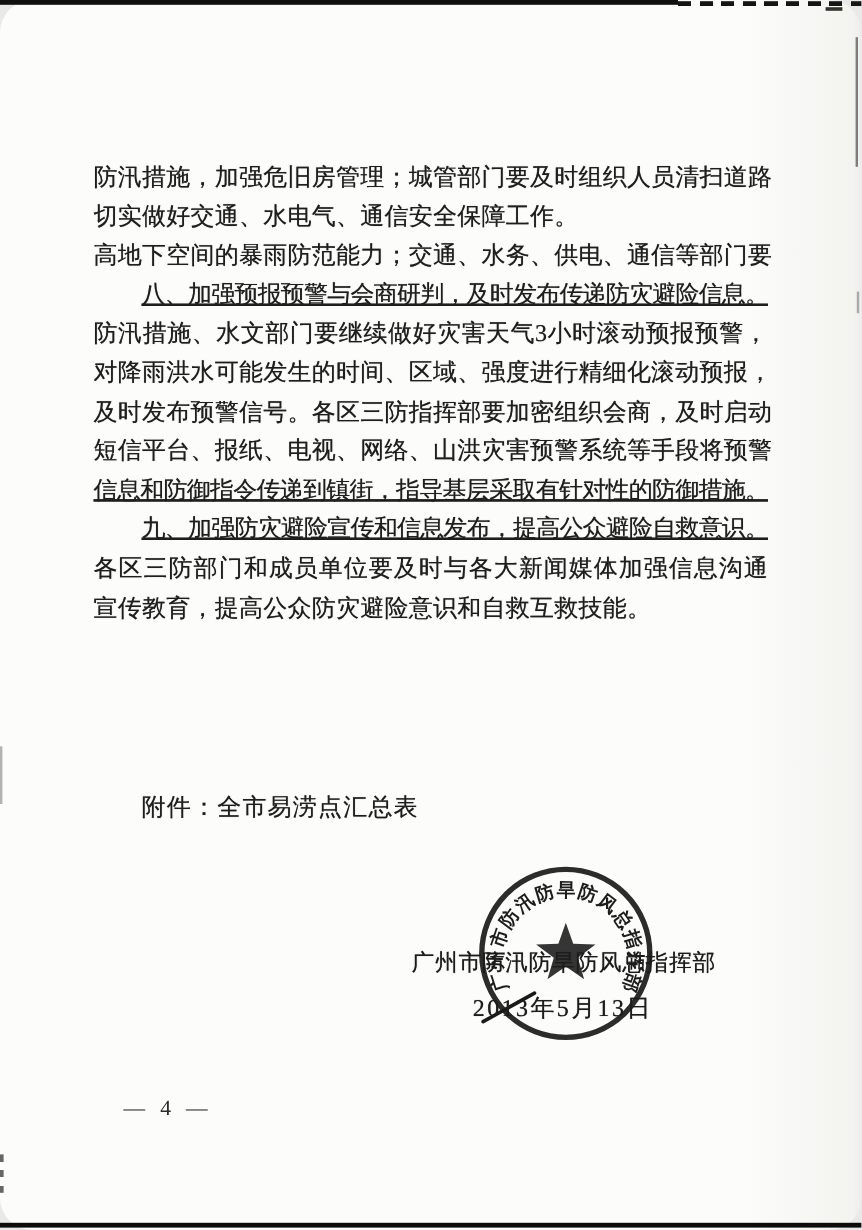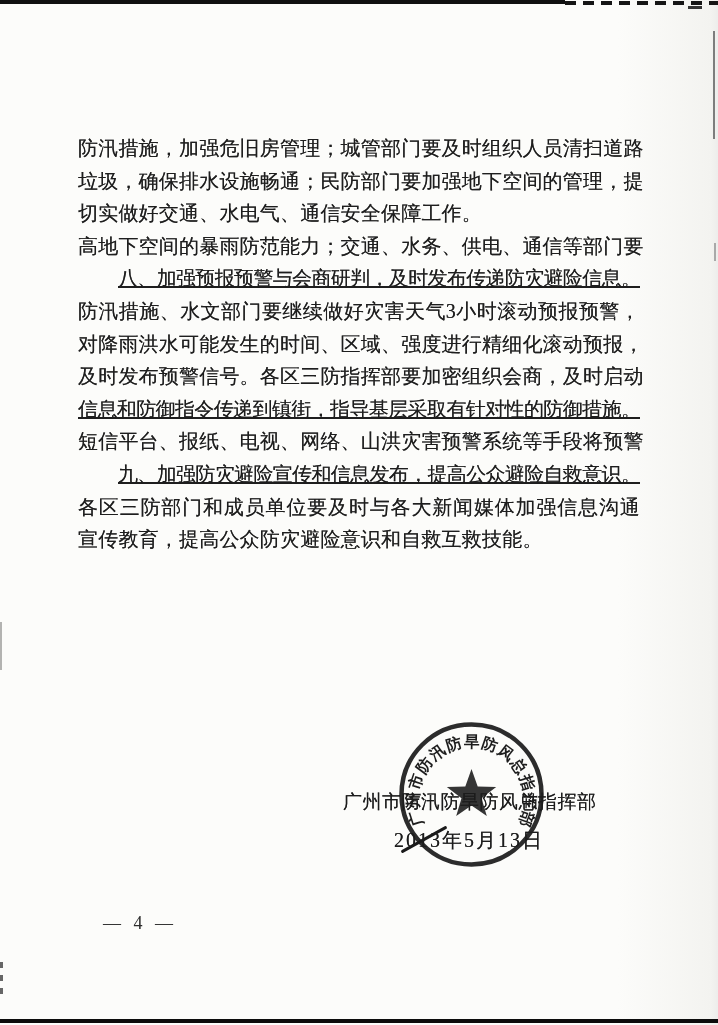--- a/index.html
+++ b/index.html
@@ -4,20 +4,21 @@
 <style>
   html,body{margin:0;padding:0;}
   body{
     width:718px;height:1025px;position:relative;overflow:hidden;
     background:#e9e9e7;
     font-family:"Liberation Serif","DejaVu Serif",serif;
   }
   .page{
     position:absolute;left:0;top:0;width:718px;height:1025px;
     background:linear-gradient(90deg,#fcfcfa 0%,#fcfcfa 86%,#f3f3f0 99%,#ededeb 100%);
+    border-radius:27px;
   }
   
   .art{position:absolute;pointer-events:none;}
   .art-top-left{left:0;top:0;width:565px;height:4px;background:#101010;}
   .art-top-right{left:565px;top:1px;width:153px;height:4px;
     background:repeating-linear-gradient(90deg,#151515 0 11px,transparent 11px 18px);}
   .art-top-speck{left:688px;top:6px;width:14px;height:3px;background:#333;}
   .art-bottom{left:0;top:1019px;width:718px;height:4px;background:#0c0c0c;}
   .art-right-line{left:713px;top:31px;width:2px;height:108px;background:#7d7d7d;}
   .art-right-dot{left:714px;top:243px;width:2px;height:18px;background:#a9a9a9;}
@@ -70,34 +71,34 @@
   <div class="art art-top-right"></div>
   <div class="art art-top-speck"></div>
   <div class="art art-bottom"></div>
   <div class="art art-right-line"></div>
   <div class="art art-right-dot"></div>
   <div class="art art-left-line"></div>
   <div class="art art-left-dashes"></div>
 
   <div class="bodytext">
     <div class="line">防汛措施，加强危旧房管理；城管部门要及时组织人员清扫道路</div>
-    <div class="line">垃圾，确保排水设施畅通；民防部门要加强地下空间的管理，提</div>
     <div class="line para-end">切实做好交通、水电气、通信安全保障工作。</div>
     <div class="line">高地下空间的暴雨防范能力；交通、水务、供电、通信等部门要</div>
     <div class="line indent tight">八、加强预报预警与会商研判，及时发布传递防灾避险信息。</div>
     <div class="line">防汛措施、水文部门要继续做好灾害天气3小时滚动预报预警，</div>
     <div class="line">对降雨洪水可能发生的时间、区域、强度进行精细化滚动预报，</div>
     <div class="line">及时发布预警信号。各区三防指挥部要加密组织会商，及时启动</div>
+    <div class="line">短信平台、报纸、电视、网络、山洪灾害预警系统等手段将预警</div>
     <div class="line tight">信息和防御指令传递到镇街，指导基层采取有针对性的防御措施。</div>
-    <div class="line">短信平台、报纸、电视、网络、山洪灾害预警系统等手段将预警</div>
     <div class="line indent tight">九、加强防灾避险宣传和信息发布，提高公众避险自救意识。</div>
     <div class="line">各区三防部门和成员单位要及时与各大新闻媒体加强信息沟通</div>
     <div class="line para-end">宣传教育，提高公众防灾避险意识和自救互救技能。</div>
   </div>
 
+  <div class="attachment">附件：全市易涝点汇总表</div>
 
   <div class="seal">
     <svg viewBox="0 0 175 175" xmlns="http://www.w3.org/2000/svg">
       <circle cx="87.5" cy="87.5" r="70" fill="none" stroke="#1a1a1a" stroke-width="4.5" opacity="0.92"></circle>
       <defs>
         <path id="sealArc" d="M 40.6,117.5 A 53,53 0 1 1 134.4,117.5" fill="none"></path>
       </defs>
       <text font-size="15.5" font-weight="bold" fill="#1d1d1d" letter-spacing="1.2" font-family="Liberation Serif, DejaVu Serif, serif">
         <textPath href="#sealArc" startOffset="1">广州市防汛防旱防风总指挥部</textPath>
       </text>

